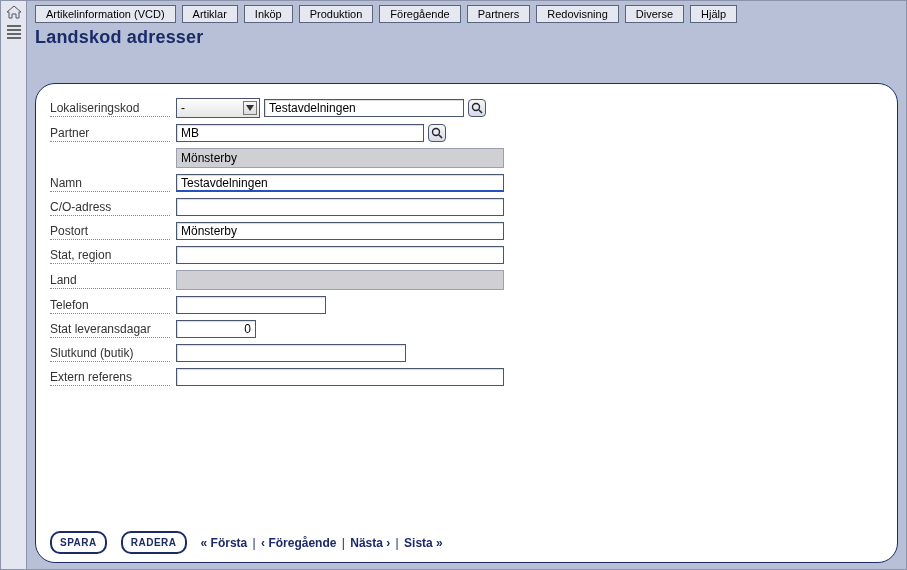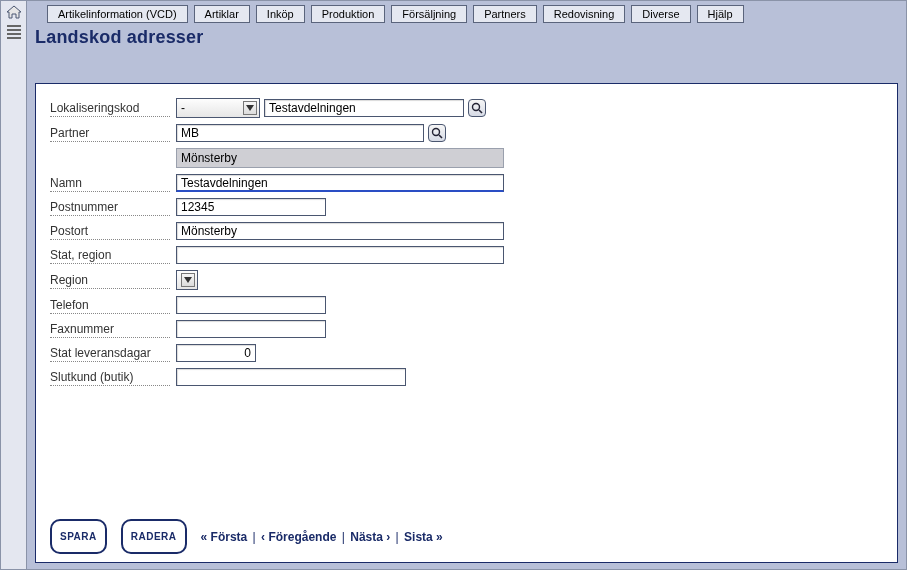--- a/index.html
+++ b/index.html
@@ -43,21 +43,21 @@
     background: #666;
     margin-bottom: 2px;
   }
   .topbar {
     position: absolute;
     left: 26px; right: 4px; top: 3px;
     height: 20px;
     display: flex;
     gap: 6px;
     align-items: center;
-    padding-left: 20px;
+    padding-left: 8px;
     background: #b8c0d8;
   }
   .topbar .menu-btn {
     background: #e5e8f1;
     border: 1px solid #5a647c;
     font-size: 11px;
     padding: 1px 10px;
     line-height: 14px;
     color: #000;
     cursor: pointer;
@@ -73,21 +73,21 @@
     font-size: 18px;
     font-weight: bold;
     color: #1a2b68;
     letter-spacing: 0.2px;
   }
   .panel {
     position: absolute;
     left: 34px; right: 8px; top: 82px; bottom: 6px;
     background: #fff;
     border: 1px solid #1a2b68;
-    border-radius: 0;
+    border-radius: 20px;
     padding: 14px 14px 6px 14px;
   }
   .form {
     width: 100%;
   }
   .row {
     display: flex;
     align-items: center;
     margin-bottom: 6px;
   }
@@ -162,21 +162,21 @@
     align-items: center;
     gap: 14px;
   }
   .pill-btn {
     border: 2px solid #1a2b68;
     border-radius: 10px;
     background: #fff;
     font-size: 10px;
     font-weight: bold;
     letter-spacing: 0.5px;
-    padding: 10px 8px;
+    padding: 4px 8px;
     color: #1a2b68;
     cursor: pointer;
     font-family: inherit;
   }
   .pager {
     color: #1a2b68;
     font-weight: bold;
     font-size: 12px;
     text-align: right;
   }
@@ -198,21 +198,21 @@
         <div></div>
         <div></div>
     </div>
   </div>
 
   <div class="topbar">
     <button class="menu-btn">Artikelinformation (VCD)</button>
     <button class="menu-btn">Artiklar</button>
     <button class="menu-btn">Inköp</button>
     <button class="menu-btn">Produktion</button>
-    <button class="menu-btn">Försäljning</button>
+    <button class="menu-btn">Föregående</button>
     <button class="menu-btn">Partners</button>
     <button class="menu-btn">Redovisning</button>
     <button class="menu-btn">Diverse</button>
     <button class="menu-btn">Hjälp</button>
   </div>
 
   <div class="content-top">
     <div class="page-title">Landskod adresser</div>
   </div>
 
@@ -256,70 +256,64 @@
       <div class="row">
         <div class="lbl" style="border:none;"></div>
         <div class="readbar" style="width:328px;">Mönsterby</div>
       </div>
 
       <div class="row">
         <div class="lbl">Namn</div>
         <input class="txt txt-blue" style="width: 328px;" value="Testavdelningen">
       </div>
 
-
-
-      <div class="row">
-        <div class="lbl">Postnummer</div>
-        <input class="txt" style="width: 150px;" value="12345">
-      </div>
+      <div class="row">
+        <div class="lbl">C/O-adress</div>
+        <input class="txt" style="width: 328px;" value="">
+      </div>
+
+
 
       <div class="row">
         <div class="lbl">Postort</div>
         <input class="txt" style="width: 328px;" value="Mönsterby">
       </div>
 
       <div class="row">
         <div class="lbl">Stat, region</div>
         <input class="txt" style="width: 328px;" value="">
       </div>
 
 
-
-      <div class="row">
-        <div class="lbl">Region</div>
-        <div class="select" style="width:22px;">
-          <span class="arrow">
-            <svg viewBox="0 0 8 6">
-                <path d="M0 0 L8 0 L4 6 Z" fill="#333"></path>
-              </svg>
-          </span>
-        </div>
-      </div>
+      <div class="row">
+        <div class="lbl">Land</div>
+        <div class="readbar" style="width:328px;"></div>
+      </div>
+
 
       <div class="row">
         <div class="lbl">Telefon</div>
         <input class="txt" style="width: 150px;" value="">
       </div>
 
-      <div class="row">
-        <div class="lbl">Faxnummer</div>
-        <input class="txt" style="width: 150px;" value="">
-      </div>
 
       <div class="row">
         <div class="lbl">Stat leveransdagar</div>
         <input class="txt" style="width: 80px; text-align: right;" value="0">
       </div>
 
       <div class="row">
         <div class="lbl">Slutkund (butik)</div>
         <input class="txt" style="width: 230px;" value="">
       </div>
 
+      <div class="row">
+        <div class="lbl">Extern referens</div>
+        <input class="txt" style="width: 328px;" value="">
+      </div>
 
     </div>
 
     <div class="footer">
       <button class="pill-btn">SPARA</button>
       <button class="pill-btn">RADERA</button>
       <span class="pager">
         <a>« Första</a>
         <span class="sep">|</span>
         <a>‹ Föregående</a>

